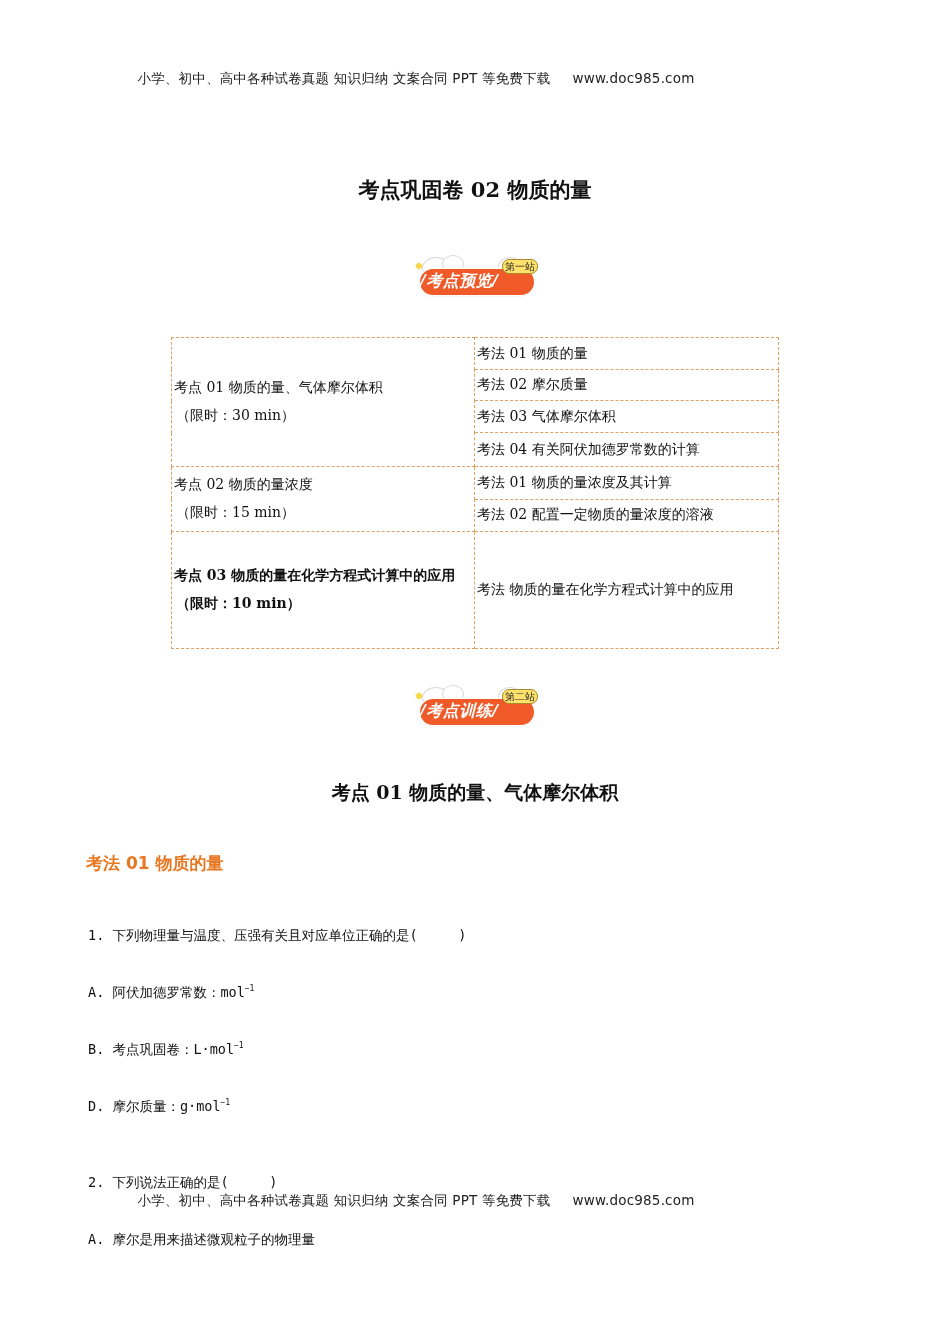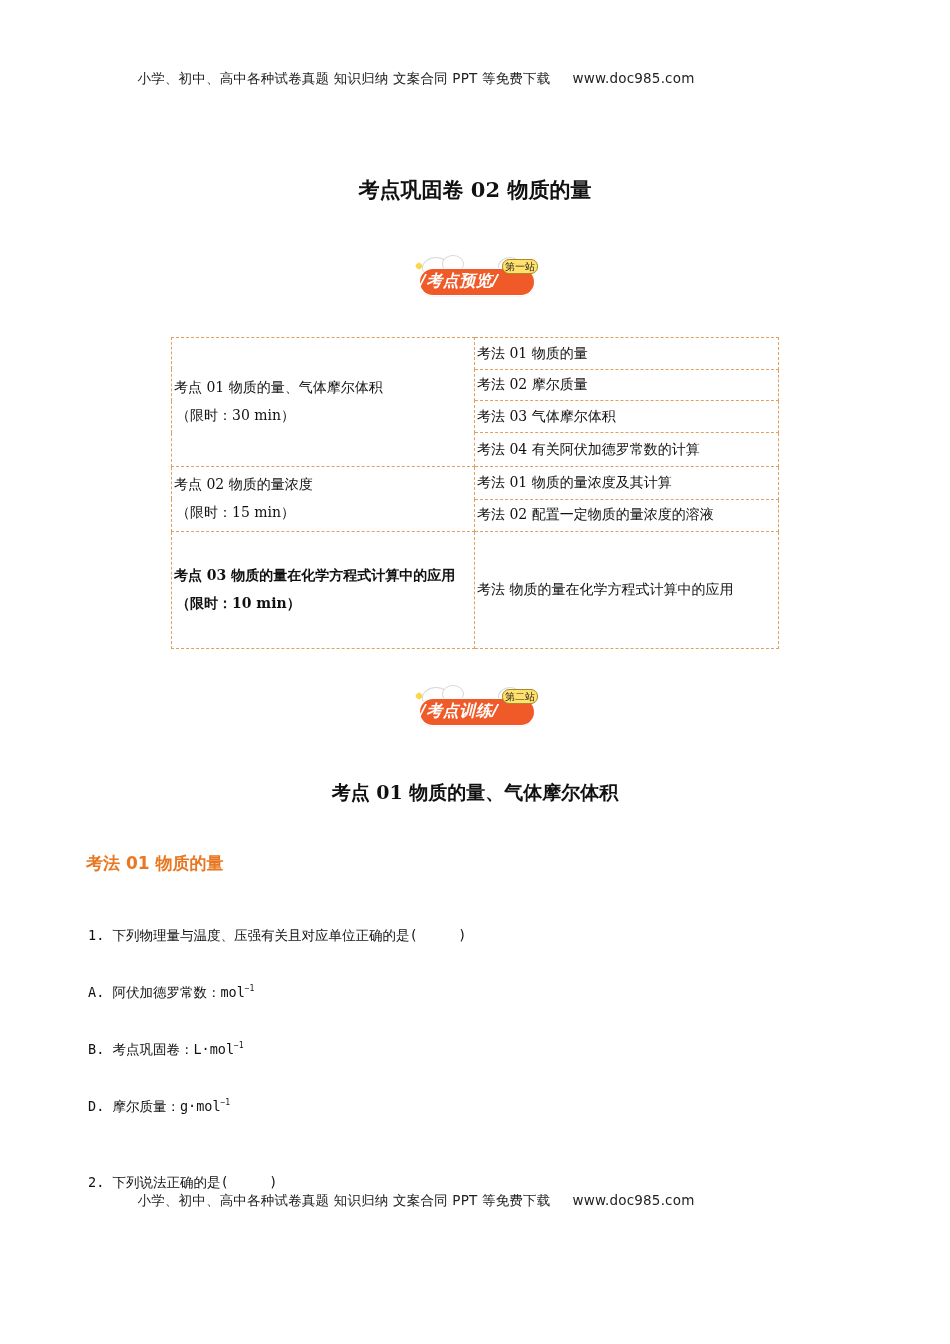--- a/index.html
+++ b/index.html
@@ -104,20 +104,21 @@
 
 <div class="abs h3" style="top:852px;">考法 01 物质的量</div>
 
 <div class="abs q" style="top:888px;">
   <div class="row">1. 下列物理量与温度、压强有关且对应单位正确的是(     )</div>
   <div class="row"><span>A. 阿伏加德罗常数：mol</span><sup>−1</sup></div>
   <div class="row"><span>B. 考点巩固卷：L·mol</span><sup>−1</sup></div>
   <div class="row"><span>D. 摩尔质量：g·mol</span><sup>−1</sup></div>
 
   <div class="row">2. 下列说法正确的是(     )</div>
+  <div class="row">A. 摩尔是用来描述微观粒子的物理量</div>
   
   
   
 
   
   
   
   
 </div>
 

